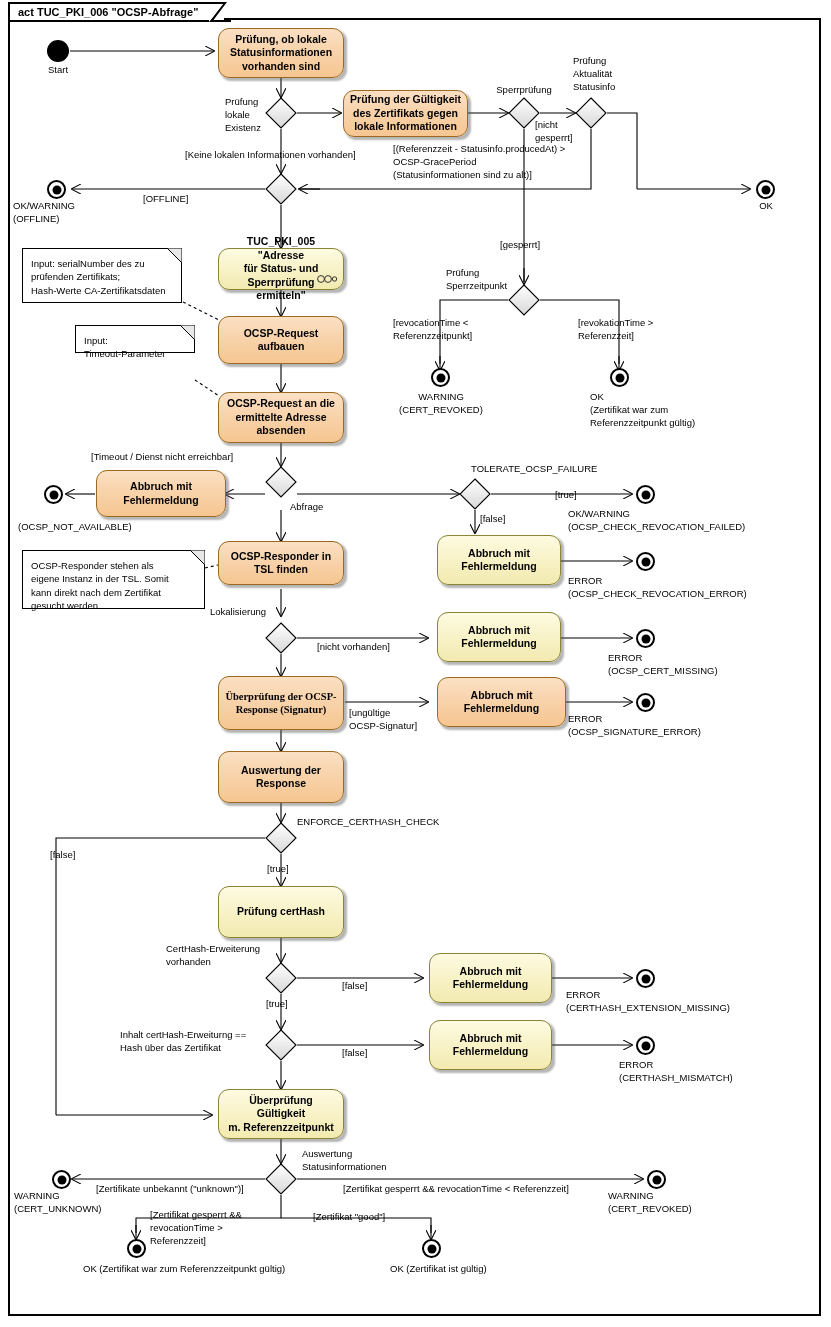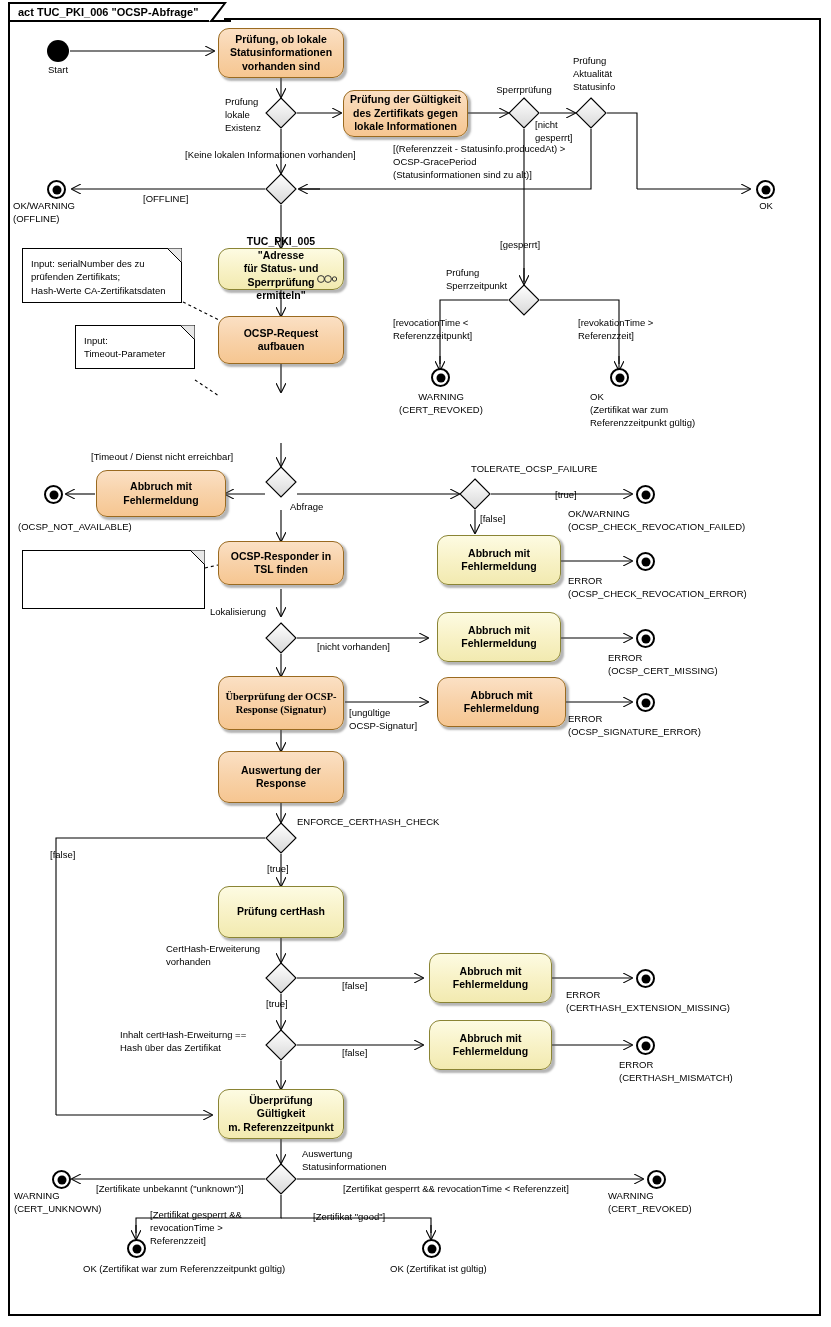--- a/index.html
+++ b/index.html
@@ -337,34 +337,39 @@
     <span class="lbl" style="white-space:pre-line;">TUC_PKI_005 "Adresse
 für Status- und
 Sperrprüfung ermitteln"</span>
     <svg class="rake" viewBox="0 0 20 10">
       <circle cx="4" cy="5" r="3.4" fill="none" stroke="#333" stroke-width="1"></circle>
       <circle cx="11" cy="5" r="3.4" fill="none" stroke="#333" stroke-width="1"></circle>
       <circle cx="17.5" cy="5" r="2.2" fill="none" stroke="#333" stroke-width="1"></circle>
     </svg>
   </div>
 
-  <div class="note" style="left:75px;top:325px;width:120px;height:44px;">
+  <div class="note" style="left:75px;top:325px;width:120px;height:28px;">
     <svg class="fold" viewBox="0 0 15 15">
         <path d="M0,0 L15,15 L15,0 Z" fill="#e8e8e8" stroke="#000" stroke-width="1"></path>
         <path d="M0,0 L15,15" stroke="#000" stroke-width="1" fill="none"></path>
       </svg>
     <span style="white-space:pre-line;">Input:
 Timeout-Parameter</span>
   </div>
 
   <div class="act orange" style="left:218px;top:316px;width:126px;height:48px;">
     <span class="lbl" style="white-space:pre-line;">OCSP-Request
 aufbauen</span>
   </div>
 
+  <div class="act orange" style="left:218px;top:392px;width:126px;height:51px;">
+    <span class="lbl" style="white-space:pre-line;">OCSP-Request an die
+ermittelte Adresse
+absenden</span>
+  </div>
 
   <div class="dia" style="left:265px;top:466px;">
     <svg width="32" height="32" viewBox="0 0 32 32">
         <polygon points="16,1 31,16 16,31 1,16" fill="url(#dg)" stroke="#000" stroke-width="1.1"></polygon>
       </svg>
   </div>
   <div class="tx" style="left:290px;top:500px;">Abfrage</div>
   <div class="tx" style="left:91px;top:450px;">[Timeout / Dienst nicht erreichbar]</div>
 
   <div class="act orange" style="left:96px;top:470px;width:130px;height:47px;">
@@ -393,20 +398,24 @@
   </div>
   <div class="final" style="left:636px;top:552px;"></div>
   <div class="tx" style="left:568px;top:574px;">ERROR
 (OCSP_CHECK_REVOCATION_ERROR)</div>
 
   <div class="note" style="left:22px;top:550px;width:183px;height:59px;">
     <svg class="fold" viewBox="0 0 15 15">
         <path d="M0,0 L15,15 L15,0 Z" fill="#e8e8e8" stroke="#000" stroke-width="1"></path>
         <path d="M0,0 L15,15" stroke="#000" stroke-width="1" fill="none"></path>
       </svg>
+    <span style="white-space:pre-line;">OCSP-Responder stehen als
+eigene Instanz in der TSL. Somit
+kann direkt nach dem Zertifikat
+gesucht werden.</span>
   </div>
 
   <div class="act orange" style="left:218px;top:541px;width:126px;height:44px;">
     <span class="lbl" style="white-space:pre-line;">OCSP-Responder in
 TSL finden</span>
   </div>
 
   <div class="dia" style="left:265px;top:622px;">
     <svg width="32" height="32" viewBox="0 0 32 32">
         <polygon points="16,1 31,16 16,31 1,16" fill="url(#dg)" stroke="#000" stroke-width="1.1"></polygon>

